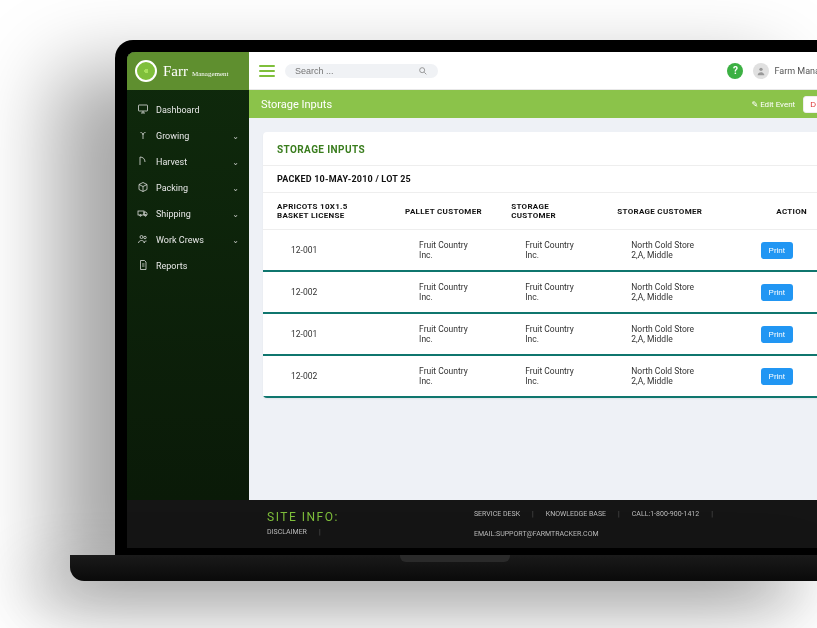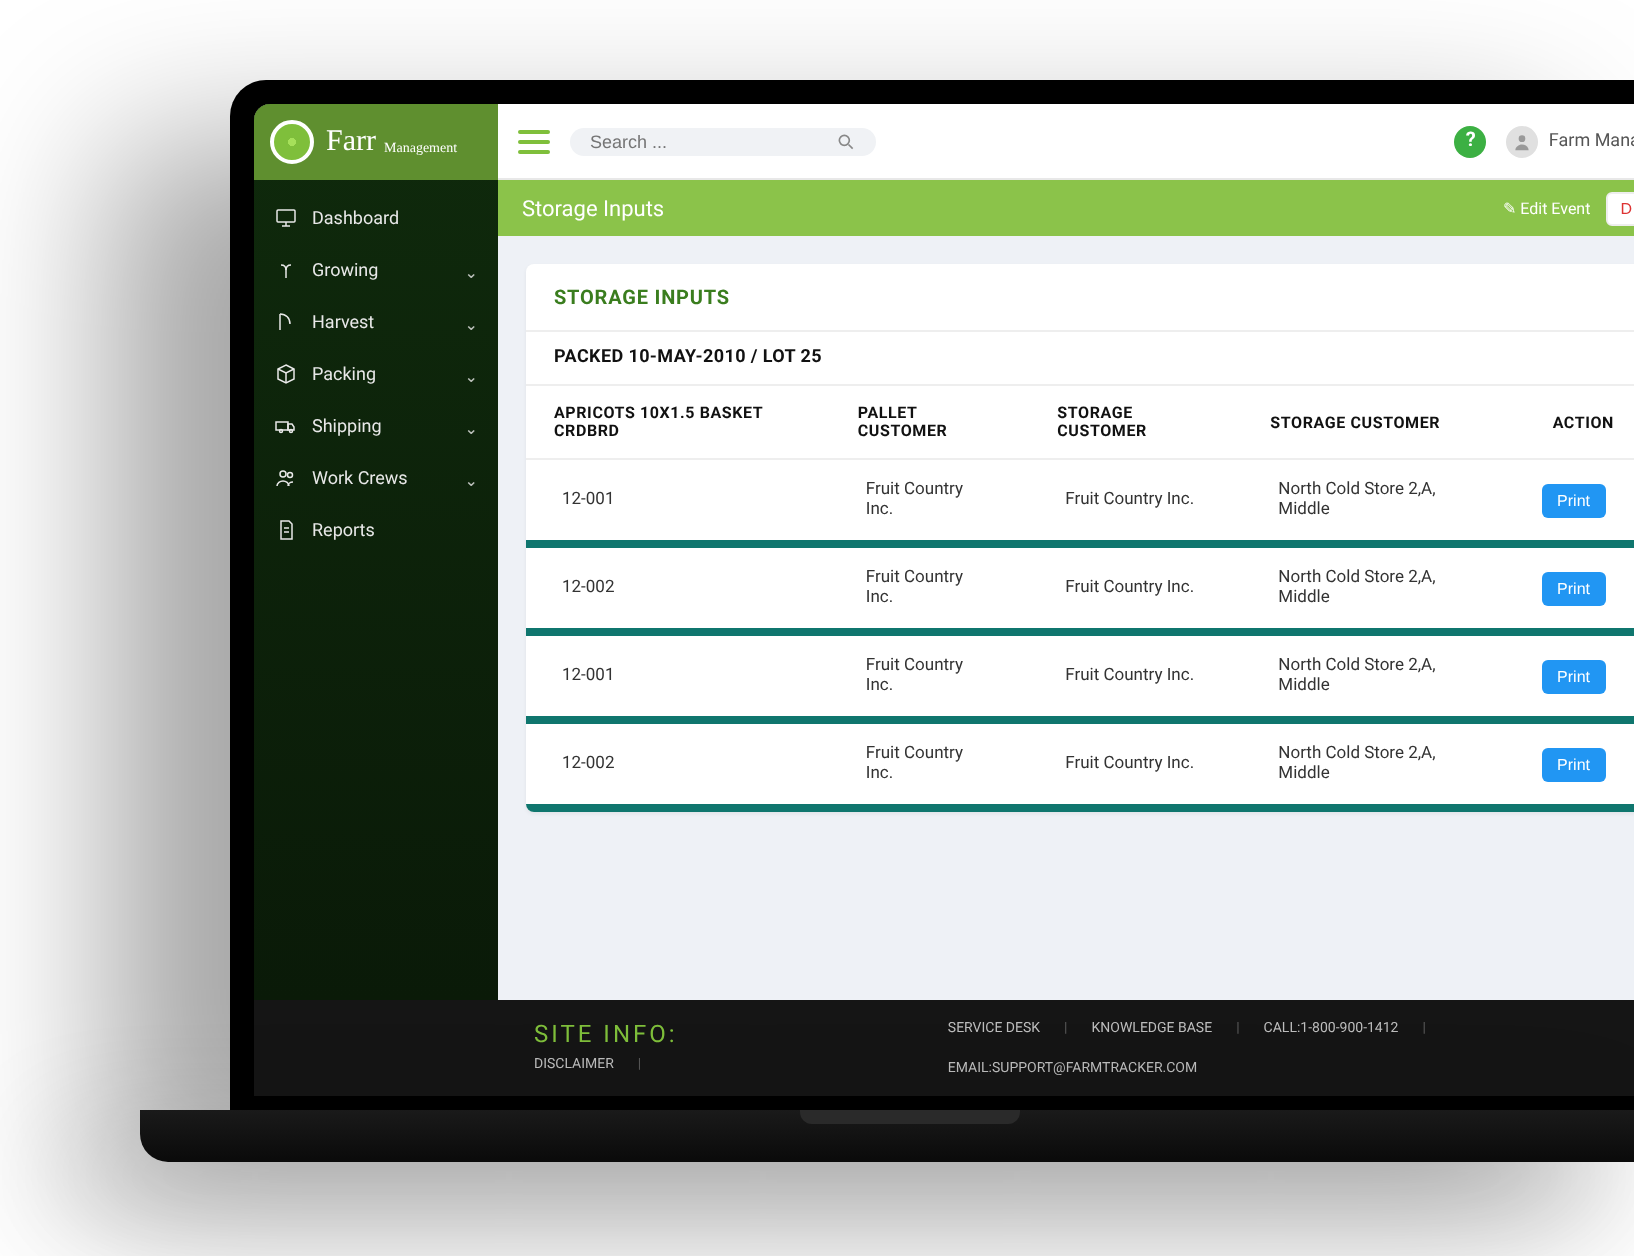--- a/index.html
+++ b/index.html
@@ -41,21 +41,21 @@
 .edit-link { font-size:8px; color:#fff; cursor:pointer; margin-right:8px; }
 .edit-link::before { content:"✎ "; }
 .del-btn { background:#fff; color:#d33; border:1px solid #eee; border-radius:3px; font-size:8px; padding:3px 6px; cursor:pointer; }
 
 .content { flex:1; padding:14px 14px 0 14px; overflow:auto; }
 .card { background:#fff; border-radius:4px; box-shadow:0 1px 2px rgba(0,0,0,0.06); overflow:hidden; }
 .card-title { font-size:10px; font-weight:700; color:#3a7d1e; letter-spacing:.4px; padding:12px 14px 10px; }
 .lot-row { font-size:9px; font-weight:700; color:#111; padding:8px 14px; border-top:1px solid #eee; border-bottom:1px solid #eee; letter-spacing:.2px; }
 table { width:100%; border-collapse:collapse; }
 th { text-align:left; font-size:8px; font-weight:700; color:#111; padding:9px 14px; border-bottom:1px solid #eee; letter-spacing:.3px; }
-td { font-size:8.5px; color:#333; padding:10px 18px; border-bottom:4px solid #0f766e; }
+td { font-size:8.5px; color:#333; padding:10px 28px; border-bottom:2px solid #0f766e; }
 th.action, td.action { text-align:right; }
 .btn-print { background:#2196f3; color:#fff; border:none; border-radius:3px; font-size:8px; padding:4px 8px; cursor:pointer; }
 
 .footer { height:48px; background:#151515; display:flex; padding:10px 0 8px 140px; color:#bdbdbd; font-size:7px; }
 .footer-col { margin-right:120px; }
 .footer-title { color:#7fbf3b; font-size:12px; letter-spacing:1.5px; margin-bottom:4px; }
 .footer-links { display:flex; gap:12px; flex-wrap:wrap; }
 .footer-links span { color:#bdbdbd; }
 .footer-links .sep { opacity:.4; }
 </style>
@@ -185,21 +185,21 @@
           <button class="del-btn">D</button>
         </div>
 
         <div class="content">
           <div class="card">
             <div class="card-title">STORAGE INPUTS</div>
             <div class="lot-row">PACKED 10-MAY-2010 / LOT 25</div>
             <table>
               <thead>
                 <tr>
-                  <th>APRICOTS 10X1.5 BASKET CRDBRD</th>
+                  <th>APRICOTS 10X1.5 BASKET LICENSE</th>
                   <th>PALLET CUSTOMER</th>
                   <th>STORAGE CUSTOMER</th>
                   <th>STORAGE CUSTOMER</th>
                   <th class="action">ACTION</th>
                 </tr>
               </thead>
               <tbody id="tbody">
                   <tr>
                     <td>12-001</td>
                     <td>Fruit Country Inc.</td>

